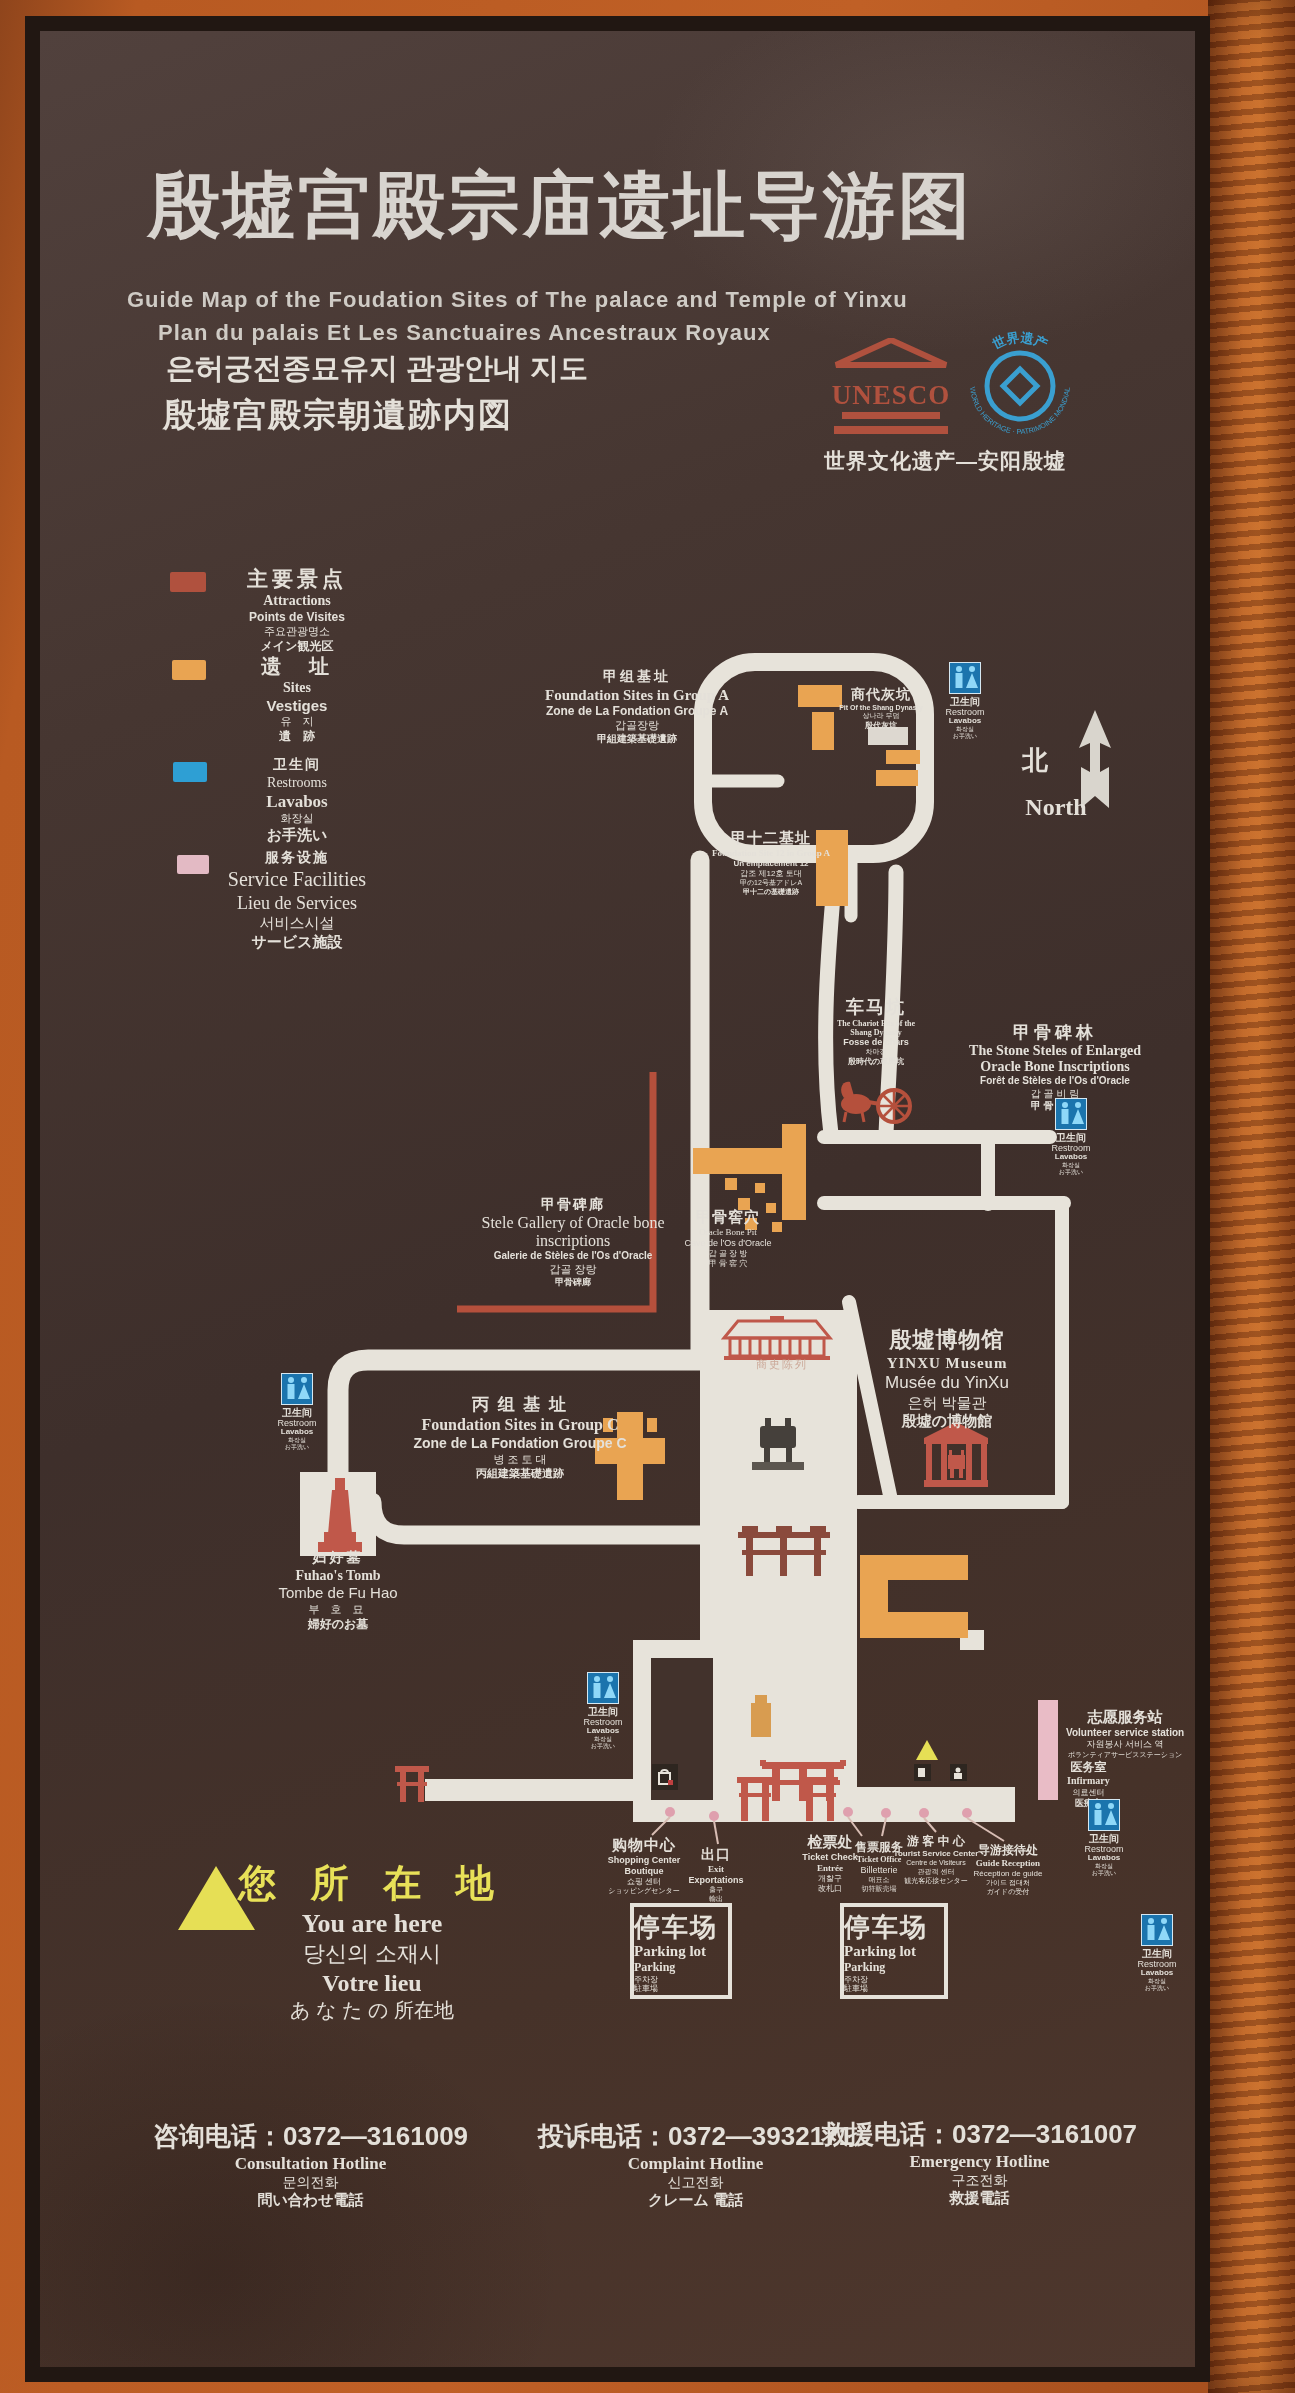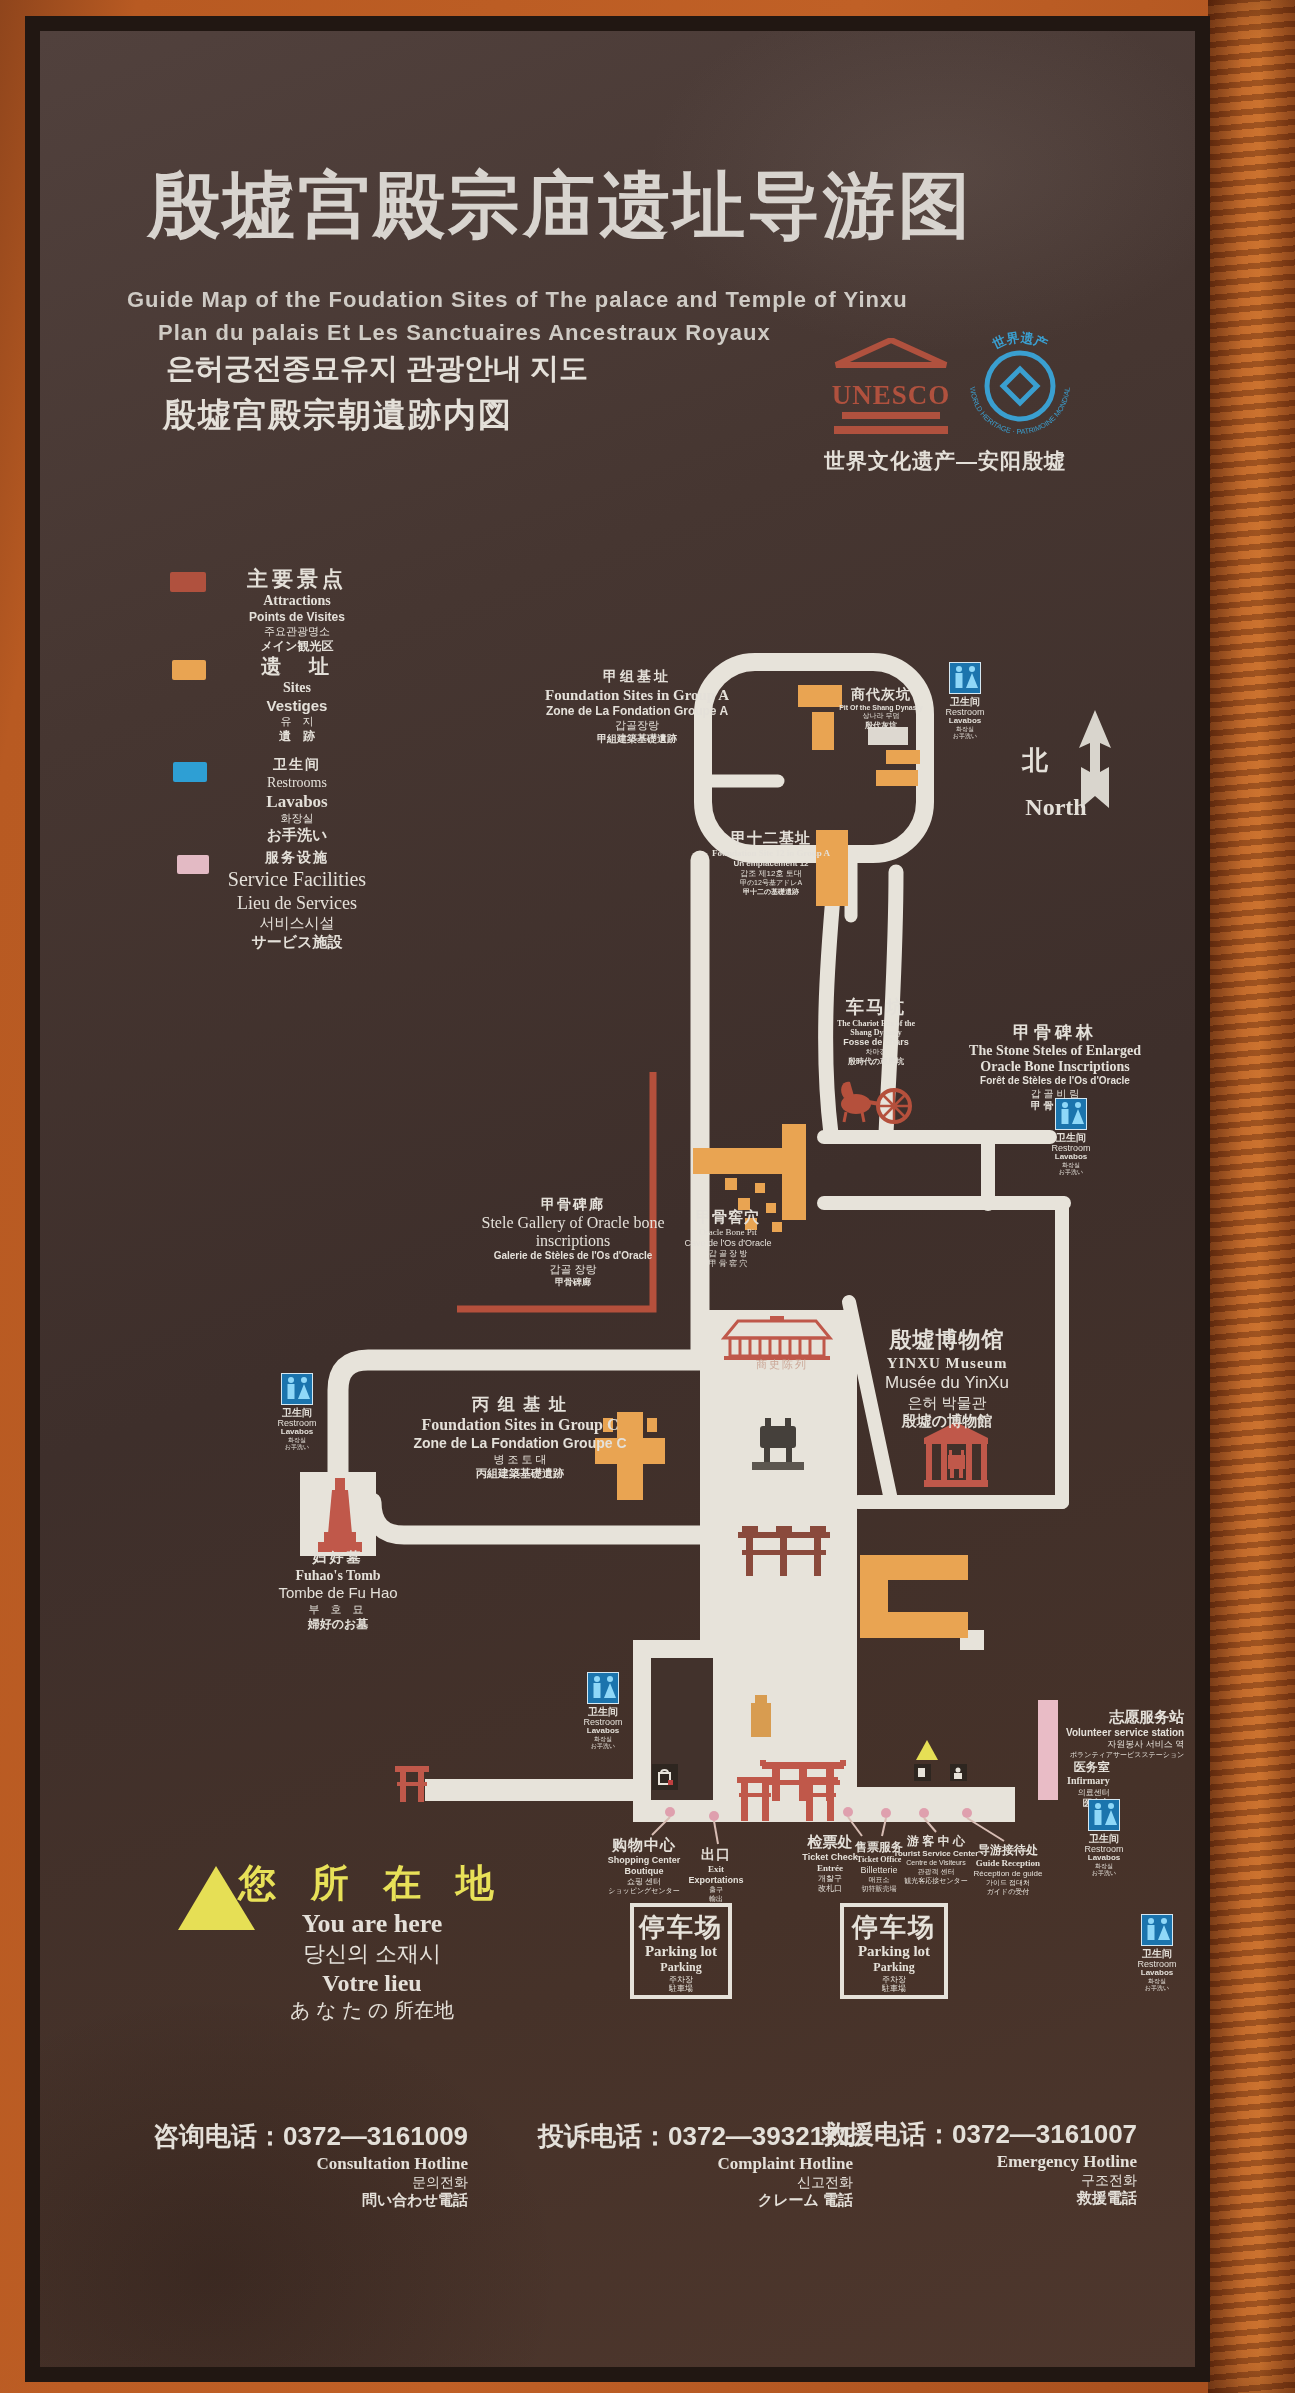--- a/index.html
+++ b/index.html
@@ -24,21 +24,21 @@
   
   .b{font-weight:700}.ser{font-family:"Liberation Serif","DejaVu Serif",serif}
   .s6{font-size:6px}.s7{font-size:7px}.s8{font-size:8px}.s9{font-size:9px}.s10{font-size:10px}
   .s11{font-size:11px}.s12{font-size:12px}.s13{font-size:15px}.s14{font-size:14px}.s15{font-size:15px}
   .s16{font-size:16px}.s17{font-size:17px}.s18{font-size:18px}.s19{font-size:14px}.s20{font-size:20px}
   .s21{font-size:21px}.s22{font-size:22px}.s24{font-size:24px}.s26{font-size:26px}.s29{font-size:29px}
   .s33{font-size:33px}.s38{font-size:38px}.s72{font-size:72px}
   .ls1{letter-spacing:1px}.ls2{letter-spacing:2px}.ls3{letter-spacing:3px}.ls4{letter-spacing:4px}.ls12{letter-spacing:12px}
   .stk,.stkl{position:absolute;color:#e4e0d9;line-height:1.25;white-space:nowrap;z-index:6}
   .stk{transform:translateX(-50%);text-align:center}
-  .stkl{text-align:right}
+  .stkl{text-align:center}
   .stk span,.stkl span{display:block}
   .wrap{white-space:normal;margin:0 auto;line-height:1.15}
   .yellow{color:#e8e158}
   .faded{color:#c59a89;opacity:.8}
   
   .sw{position:absolute;border-radius:2px;z-index:6}
   
   .wc{position:absolute;transform:translateX(-50%);text-align:center;color:#e4e0d9;z-index:7;width:80px}
   .wc-ico{width:30px;height:30px;margin:0 auto;background:#1b74ad;border:1px solid #d5e8f2;
           display:flex;justify-content:center;align-items:flex-start;position:relative}
@@ -46,21 +46,21 @@
   .wc-ico i:before{content:"";position:absolute;top:0;left:50%;transform:translateX(-50%);
           width:6px;height:6px;border-radius:50%;background:#8fd8f8}
   .wc-ico i.m:after{content:"";position:absolute;top:7px;left:50%;transform:translateX(-50%);
           width:7px;height:15px;background:#8fd8f8}
   .wc-ico i.f:after{content:"";position:absolute;top:7px;left:50%;transform:translateX(-50%);
           width:0;height:0;border-left:6px solid transparent;border-right:6px solid transparent;
           border-bottom:15px solid #8fd8f8}
   .wc-lb{line-height:1.12;margin-top:2px}
   .wc-lb span{display:block}
   
-  .park{position:absolute;border:4px solid #e6e2da;text-align:center;color:#e6e2da;
+  .park{position:absolute;border:4px solid #e6e2da;text-align:left;color:#e6e2da;
         line-height:1.18;padding-top:5px;box-sizing:border-box;z-index:6}
   .park span{display:block}
 </style>
 </head>
 <body>
 
 <div id="page">
 
   <div id="wall-right"></div>
   <div id="board"></div>

